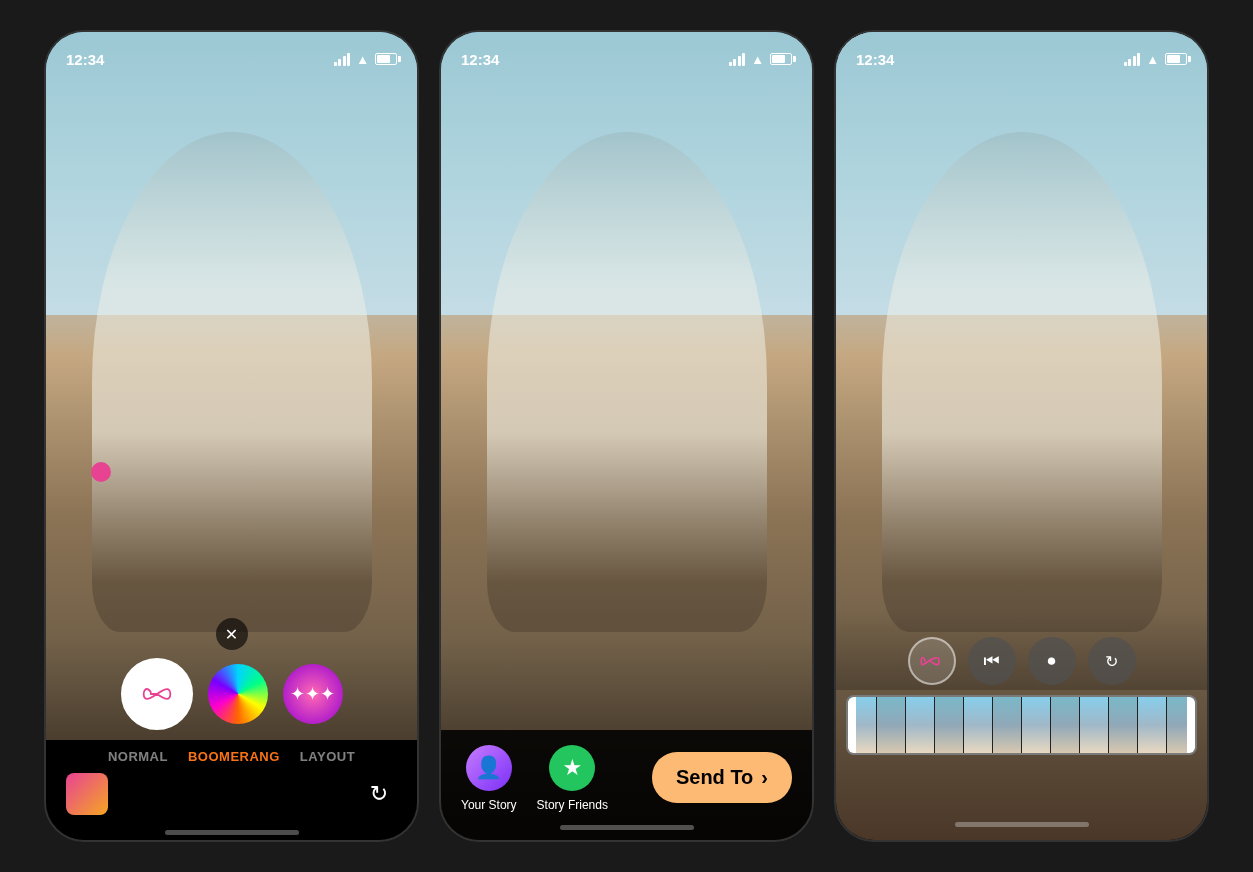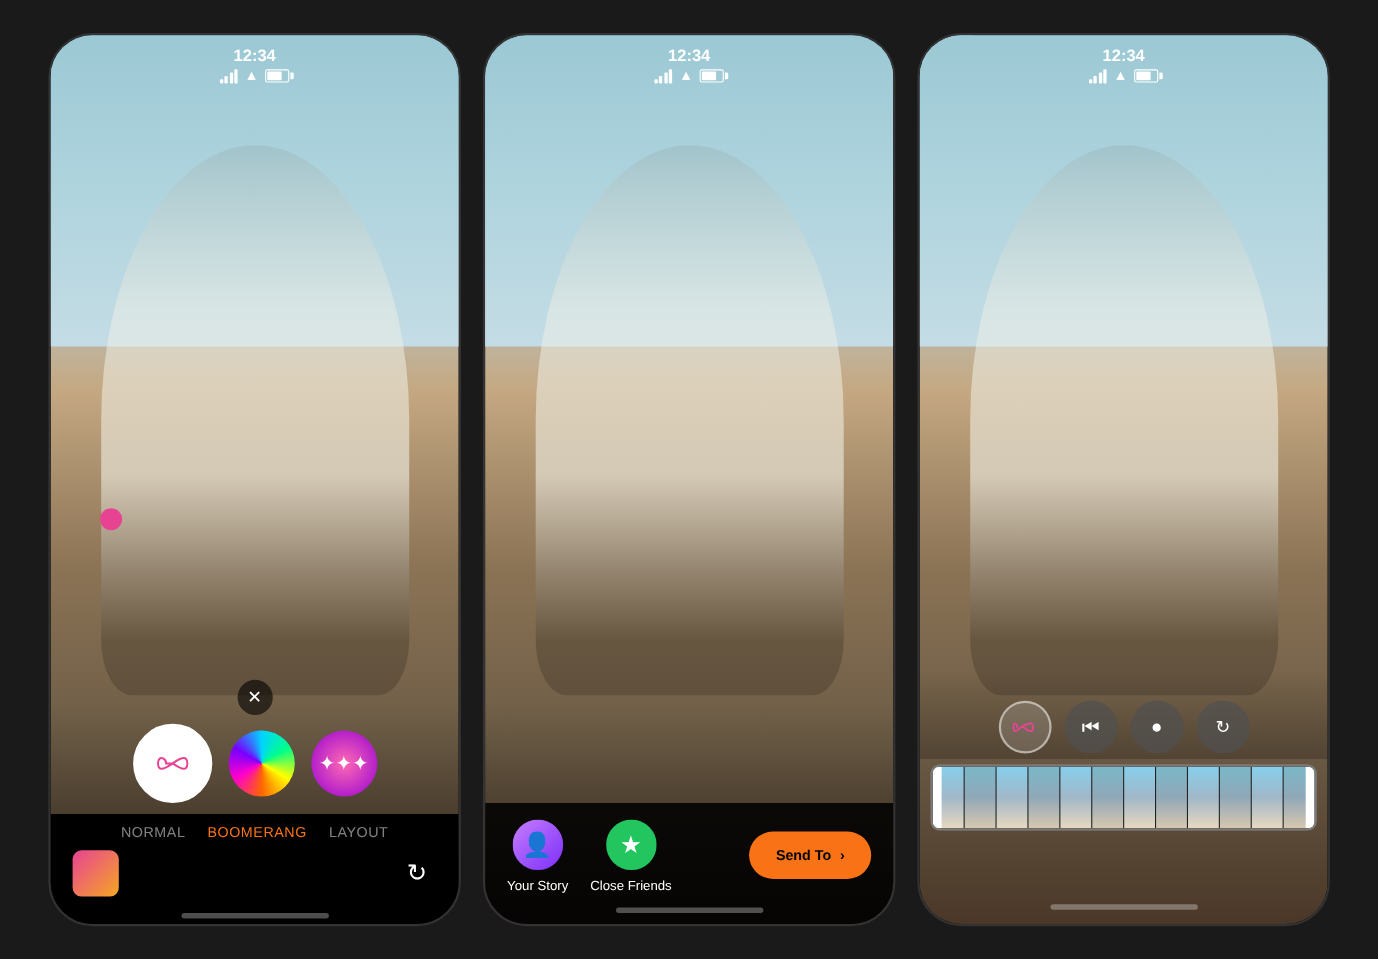--- a/index.html
+++ b/index.html
@@ -42,21 +42,20 @@
       right: 0;
       height: 44px;
       display: flex;
       justify-content: space-between;
       align-items: center;
       padding: 10px 20px 0;
       z-index: 10;
       color: white;
       font-size: 15px;
       font-weight: 600;
-      flex-direction: column;
     }
     .status-bar-right {
       display: flex;
       align-items: center;
       gap: 6px;
     }
     
     .photo-bg {
       position: absolute;
       top: 0;
@@ -98,21 +97,21 @@
       display: flex;
       justify-content: center;
       align-items: center;
       gap: 20px;
       padding: 8px 0;
       flex: 1;
     }
     .mode-item {
       color: rgba(255,255,255,0.5);
       font-size: 13px;
-      font-weight: 400;
+      font-weight: 700;
       letter-spacing: 0.5px;
       cursor: pointer;
     }
     .mode-item.active {
       color: #f97316;
     }
     .mode-icons {
       display: flex;
       justify-content: space-between;
       align-items: center;
@@ -290,26 +289,26 @@
       justify-content: center;
       color: white;
       font-size: 22px;
     }
     .share-label {
       color: white;
       font-size: 12px;
       font-weight: 500;
     }
     .send-to-btn {
-      background: #f97316;
+      background: #fdba74;
       color: black;
       border: none;
       border-radius: 25px;
       padding: 14px 24px;
-      font-size: 13px;
+      font-size: 20px;
       font-weight: 600;
       display: flex;
       align-items: center;
       gap: 8px;
       cursor: pointer;
     }
     .done-btn {
       color: white;
       font-size: 18px;
       font-weight: 600;
@@ -633,21 +632,21 @@
               </div>
             </div>
             <span class="share-label">Your Story</span>
           </div>
           <div class="share-target">
             <div class="share-avatar">
               <div class="friends-avatar">
                 <span>★</span>
               </div>
             </div>
-            <span class="share-label">Close Friends</span>
+            <span class="share-label">Story Friends</span>
           </div>
         </div>
         <button class="send-to-btn">
           <span>Send To</span>
           <span>›</span>
         </button>
       </div>
       <div class="home-indicator" style="position:absolute;bottom:5px;left:50%;transform:translateX(-50%);z-index:30;"></div>
     </div>
   </div>

